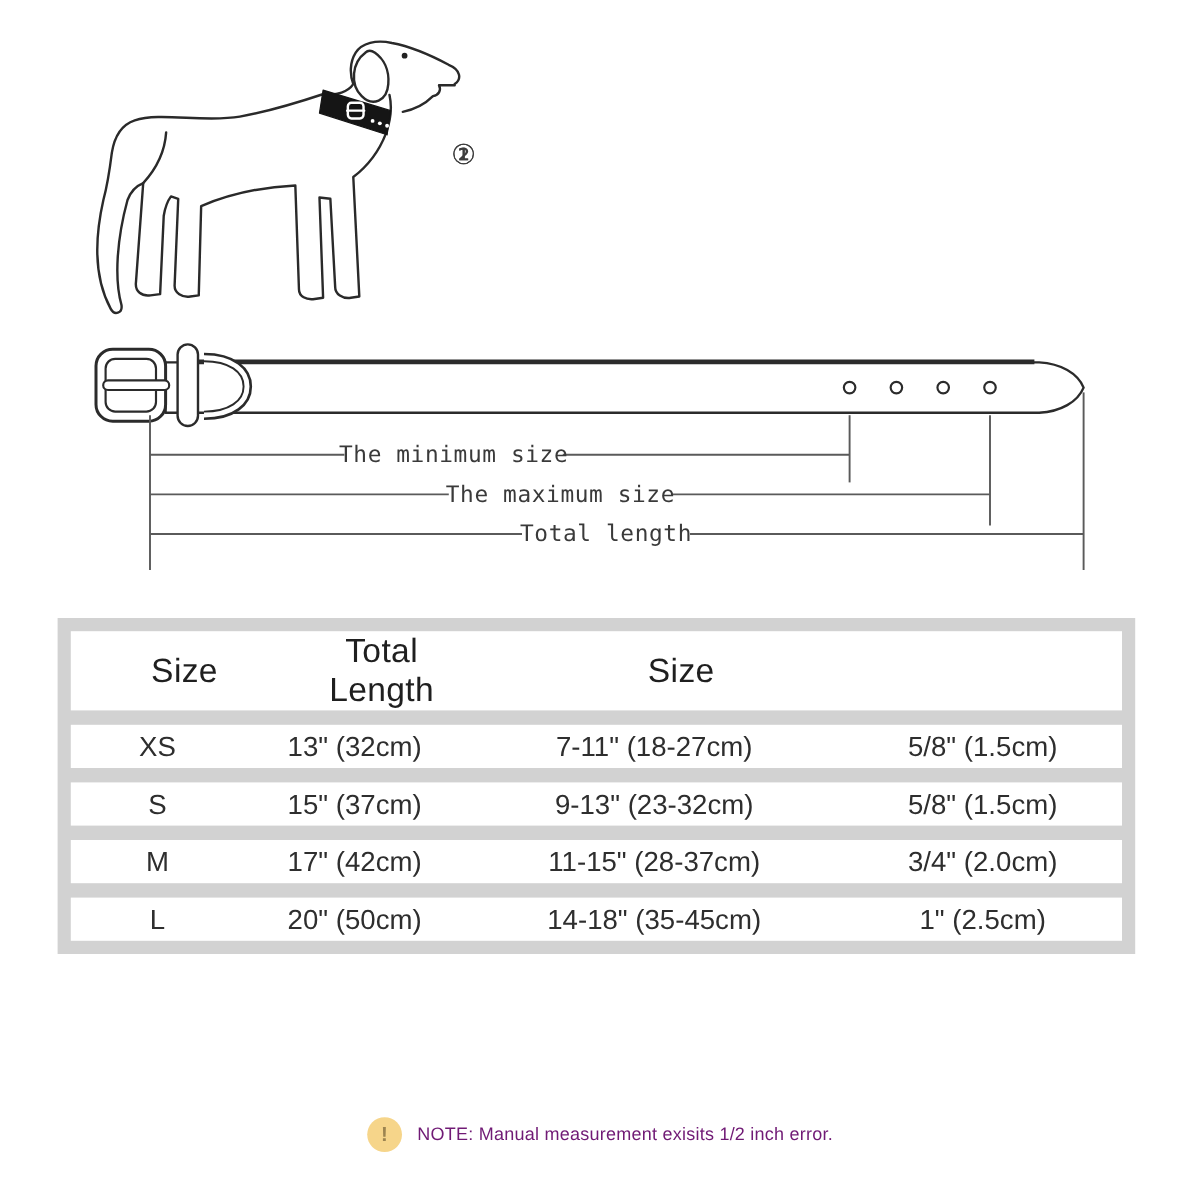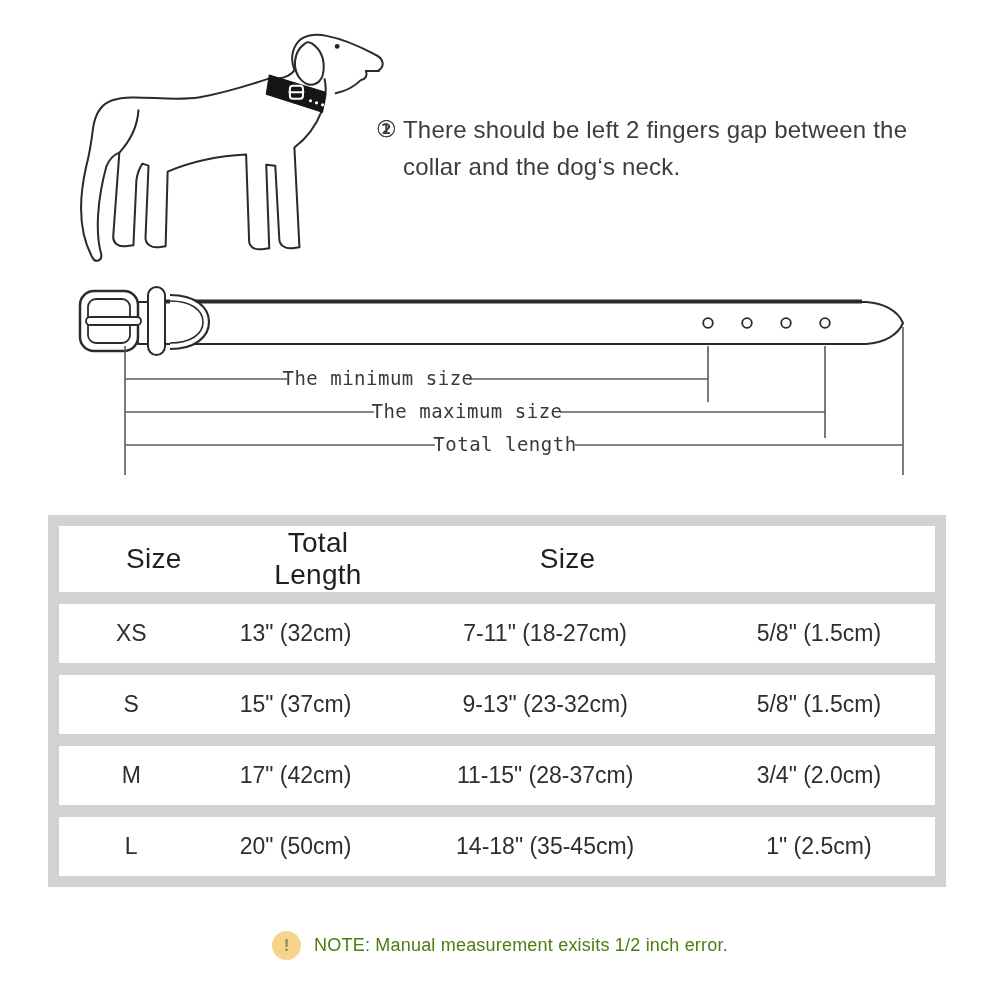--- a/index.html
+++ b/index.html
@@ -23,37 +23,37 @@
   }
 
   
   .size-table {
     position:absolute; left:48px; top:515px; width:898px;
     background:#d2d2d2; padding:11px; display:flex; flex-direction:column; gap:12px;
   }
   .trow {
     background:#ffffff; display:grid;
     grid-template-columns:16.5% 21% 36% 26.5%;
-    align-items:center; height:59px;
+    align-items:center; height:36px;
   }
   .trow.header-row { height:66px; }
   .tcell { text-align:center; font-size:23px; color:#2e2e2e; }
   .header-row .tcell { font-size:28px; color:#1f1f1f; letter-spacing:0.3px;padding-left:45px; }
 
   
   .note {
     position:absolute; left:0; top:931px; width:1000px;
     display:flex; justify-content:center; align-items:center; gap:13px;
   }
   .note-icon {
     width:29px; height:29px; border-radius:50%; background:#f6d58a;
     color:#9c8450; font-size:17px; font-weight:bold;
     display:flex; align-items:center; justify-content:center; flex:0 0 auto;
   }
-  .note-text { font-size:18px; color:#4d7c0f; letter-spacing:0.2px; }
+  .note-text { font-size:15px; color:#701a75; letter-spacing:0.2px; }
 </style>
 </head>
 <body>
 
 <div class="canvas">
 
   <svg class="dog-illustration" viewBox="0 0 330 255" fill="none" stroke="#2a2a2a" stroke-width="2" stroke-linecap="round" stroke-linejoin="round">
     <path d="M315 57
       C321 53 320 45 310 41 C295 33 279 26 263 23 C250 20 238 23 233 31
       C228 39 228 49 231 57 C227 63 217 67 207 65
@@ -81,21 +81,20 @@
         <circle cx="259" cy="91.5" r="1.6"></circle>
     </g>
   </svg>
 
   <div class="instructions">
     <div class="instr-item">
       <span class="instr-marker">①</span>
     </div>
     <div class="instr-item">
       <span class="instr-marker">②</span>
-      <span>There should be left 2 fingers gap between the collar and the dog‘s neck.</span>
     </div>
   </div>
 
   <svg class="collar-diagram" viewBox="0 0 1000 200">
 
     <path d="M138 22 L866 22 C884 23 898 31 903 43 C898 55 884 63 866 64 L138 64 Z" fill="#ffffff" stroke="#2b2b2b" stroke-width="2" stroke-linejoin="round"></path>
     <path d="M150 21.5 L862 21.5" stroke="#2b2b2b" stroke-width="4"></path>
 
     <g fill="#ffffff" stroke="#2b2b2b" stroke-width="1.8">
       <circle cx="708" cy="43" r="4.8"></circle>

